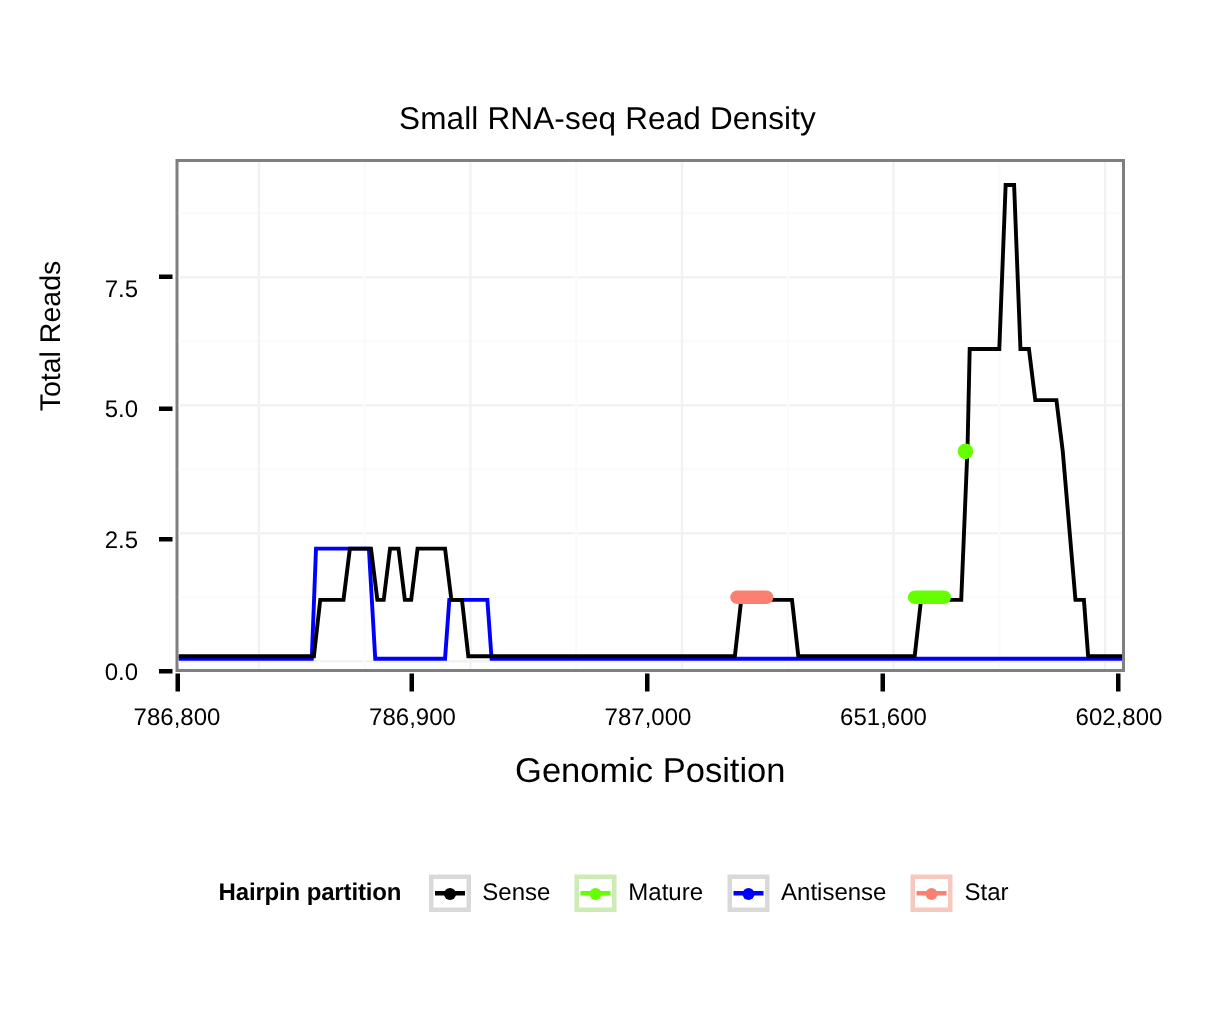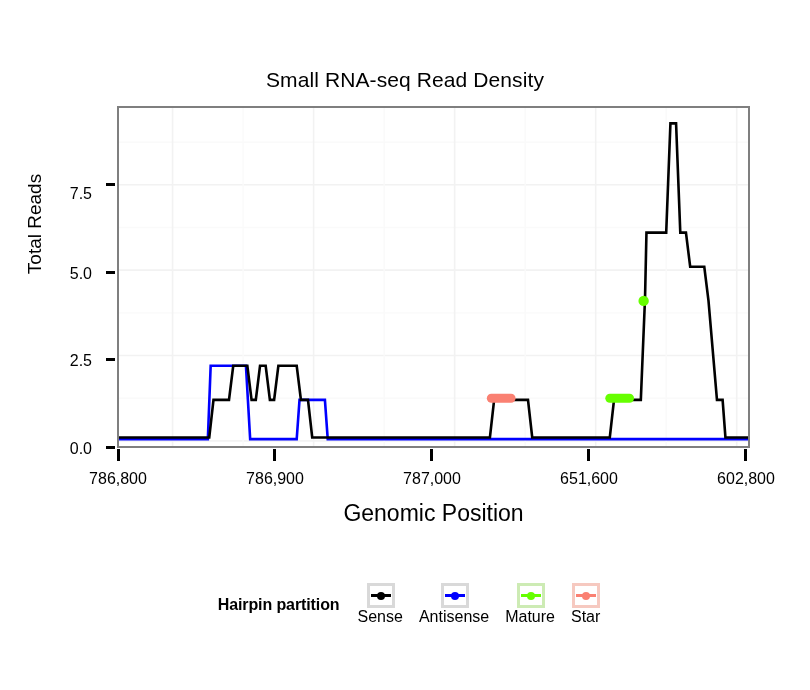--- a/index.html
+++ b/index.html
@@ -108,21 +108,20 @@
     font-weight: bold;
     color: #000000;
     margin-right: 18px;
     letter-spacing: -0.1px;
     padding-left: 24px;
   }
   .legend-entry {
     display: flex;
     align-items: center;
     margin-right: 7px;
-    flex-direction: column;
   }
   .legend-key {
     width: 28px;
     height: 25px;
     background: #ffffff;
     border: 3px solid #d9d9d9;
     box-sizing: border-box;
     display: flex;
     align-items: center;
     justify-content: center;
@@ -223,34 +222,34 @@
     <span class="legend-title">Hairpin partition</span>
     <div id="legend-entries" style="display:flex; align-items:center;">
         <div class="legend-entry">
           <span class="legend-key" style="border-color: rgb(217, 217, 217);">
             <span class="key-line" style="background: rgb(0, 0, 0);"></span>
             <span class="key-dot" style="background: rgb(0, 0, 0);"></span>
           </span>
           <span class="legend-text">Sense</span>
         </div>
         <div class="legend-entry">
+          <span class="legend-key" style="border-color: rgb(205, 235, 180);">
+            <span class="key-line" style="background: rgb(102, 255, 0);"></span>
+            <span class="key-dot" style="background: rgb(102, 255, 0);"></span>
+          </span>
+          <span class="legend-text">Mature</span>
+        </div>
+        <div class="legend-entry">
           <span class="legend-key" style="border-color: rgb(217, 217, 217);">
             <span class="key-line" style="background: rgb(0, 0, 255);"></span>
             <span class="key-dot" style="background: rgb(0, 0, 255);"></span>
           </span>
           <span class="legend-text">Antisense</span>
         </div>
         <div class="legend-entry">
-          <span class="legend-key" style="border-color: rgb(205, 235, 180);">
-            <span class="key-line" style="background: rgb(102, 255, 0);"></span>
-            <span class="key-dot" style="background: rgb(102, 255, 0);"></span>
-          </span>
-          <span class="legend-text">Mature</span>
-        </div>
-        <div class="legend-entry">
           <span class="legend-key" style="border-color: rgb(246, 201, 192);">
             <span class="key-line" style="background: rgb(250, 128, 114);"></span>
             <span class="key-dot" style="background: rgb(250, 128, 114);"></span>
           </span>
           <span class="legend-text">Star</span>
         </div>
       </div>
   </div>
 
 </div>

